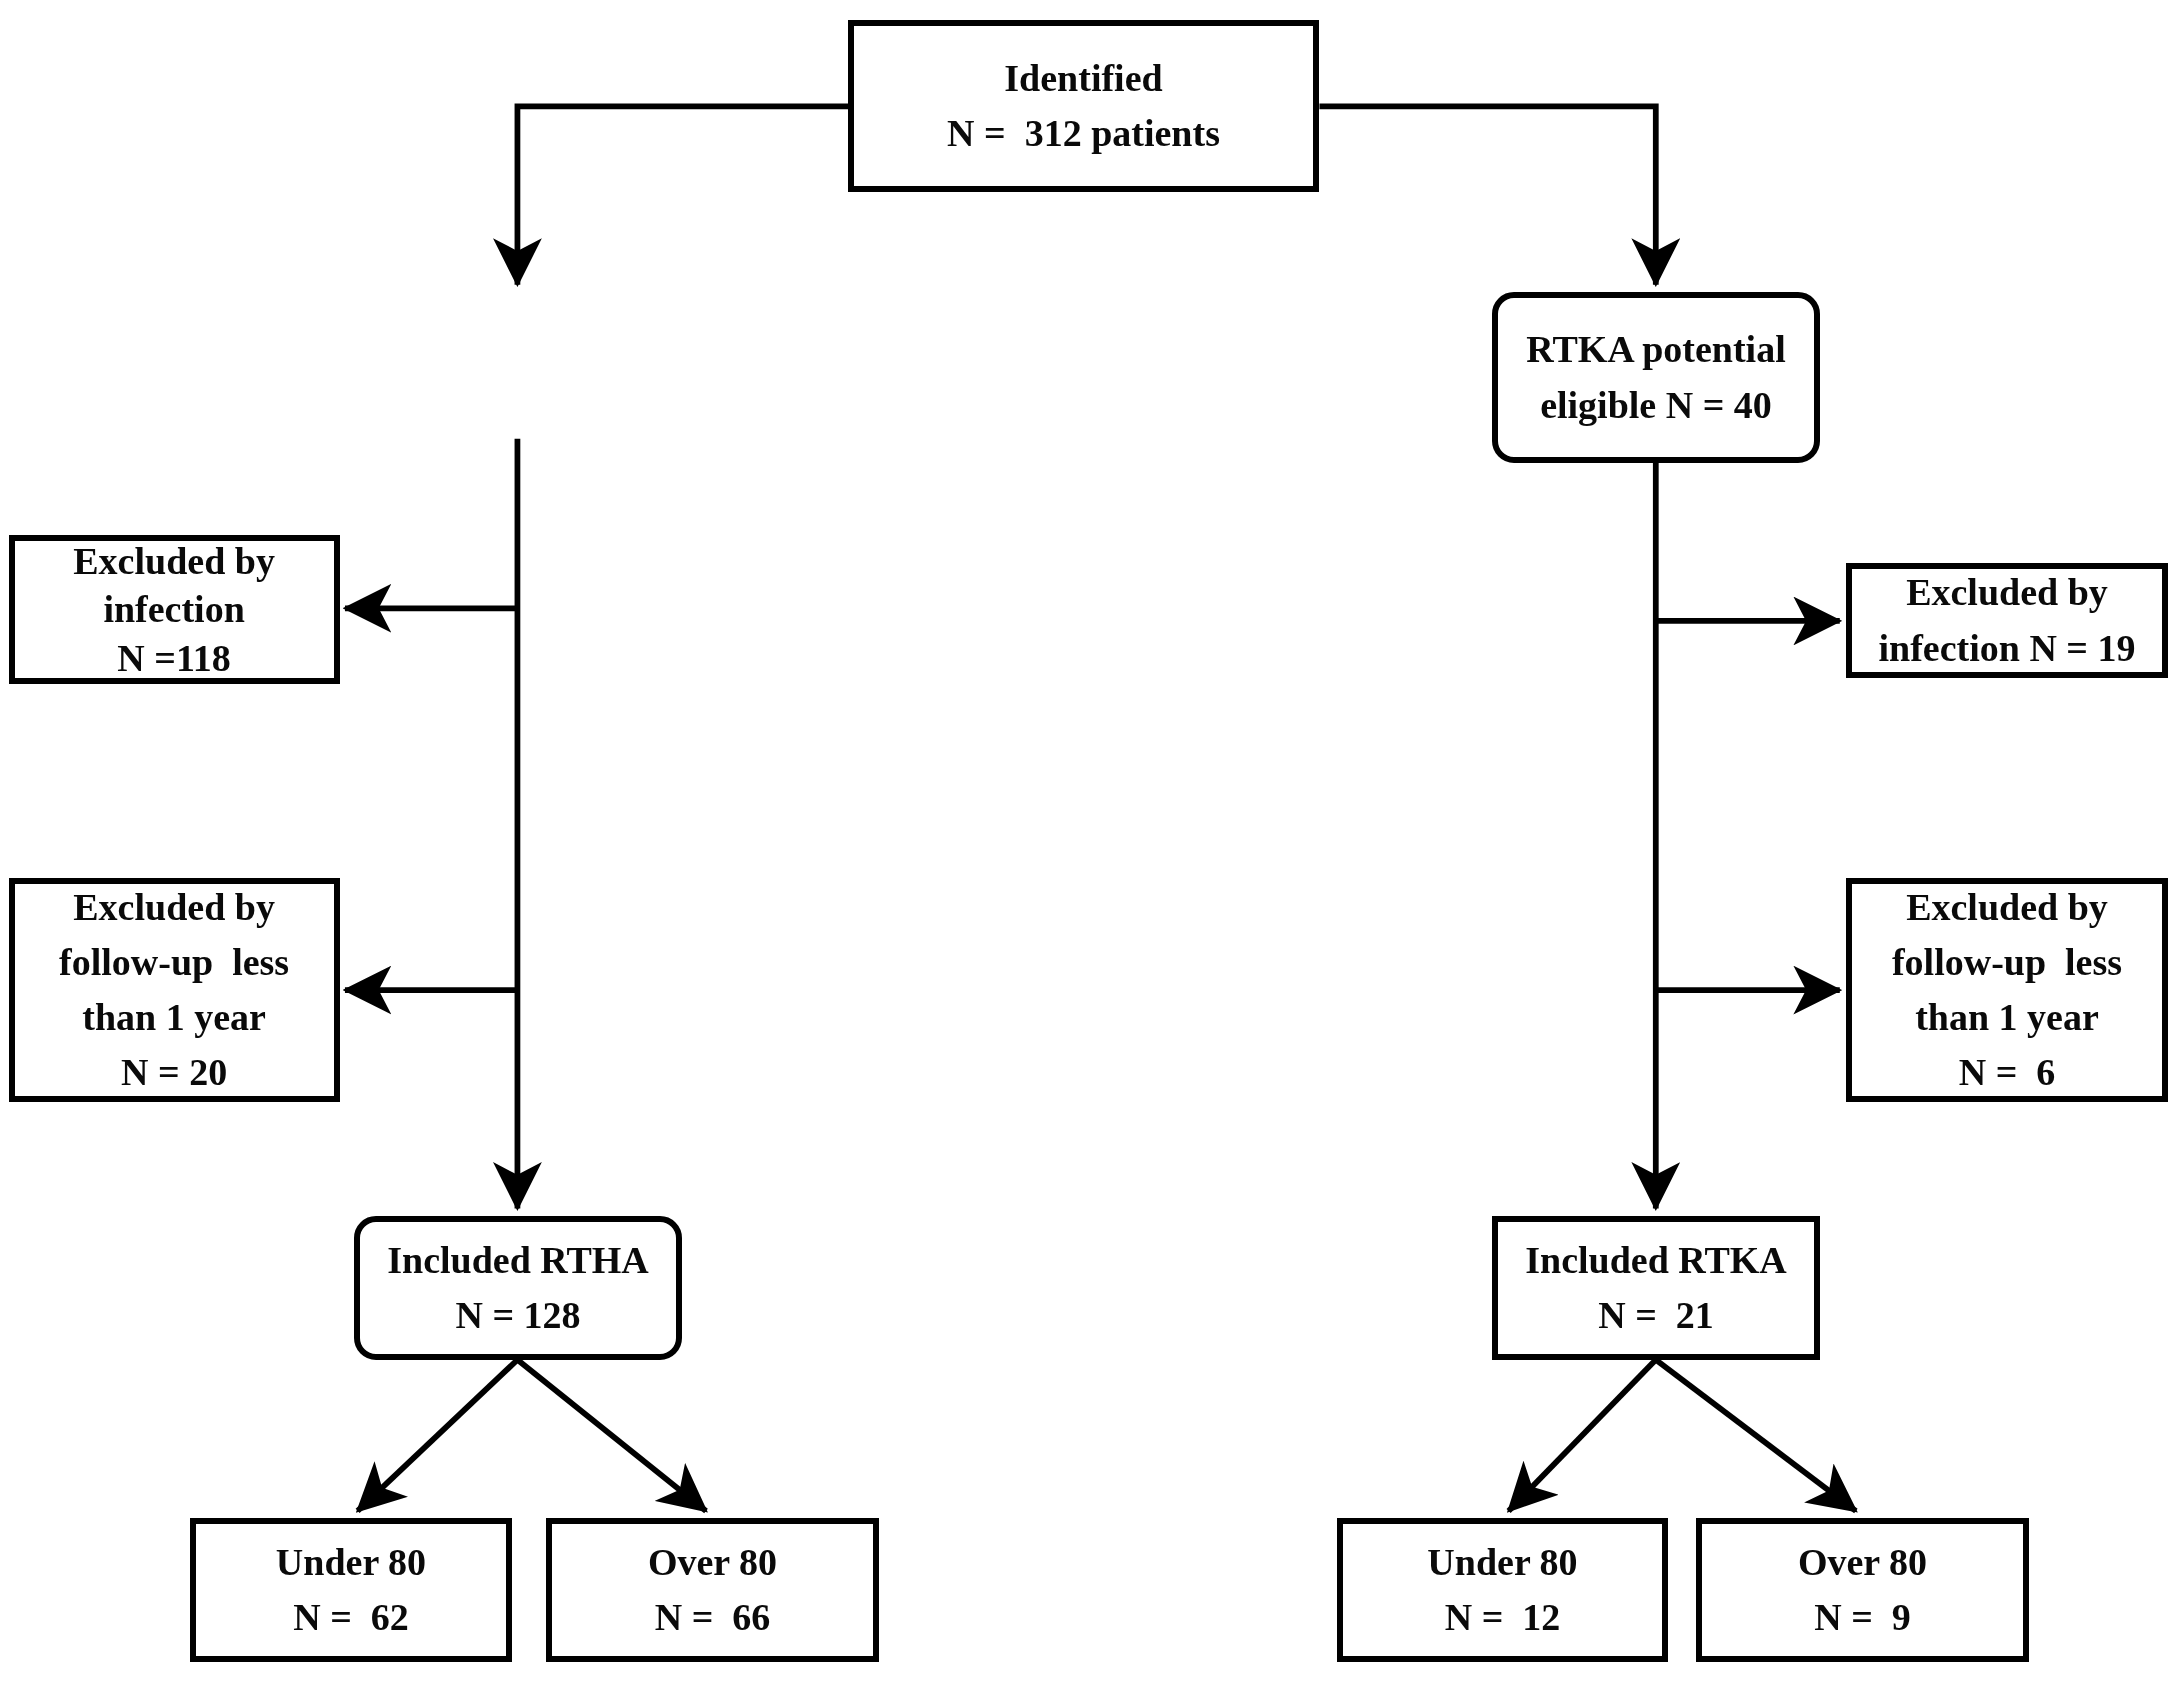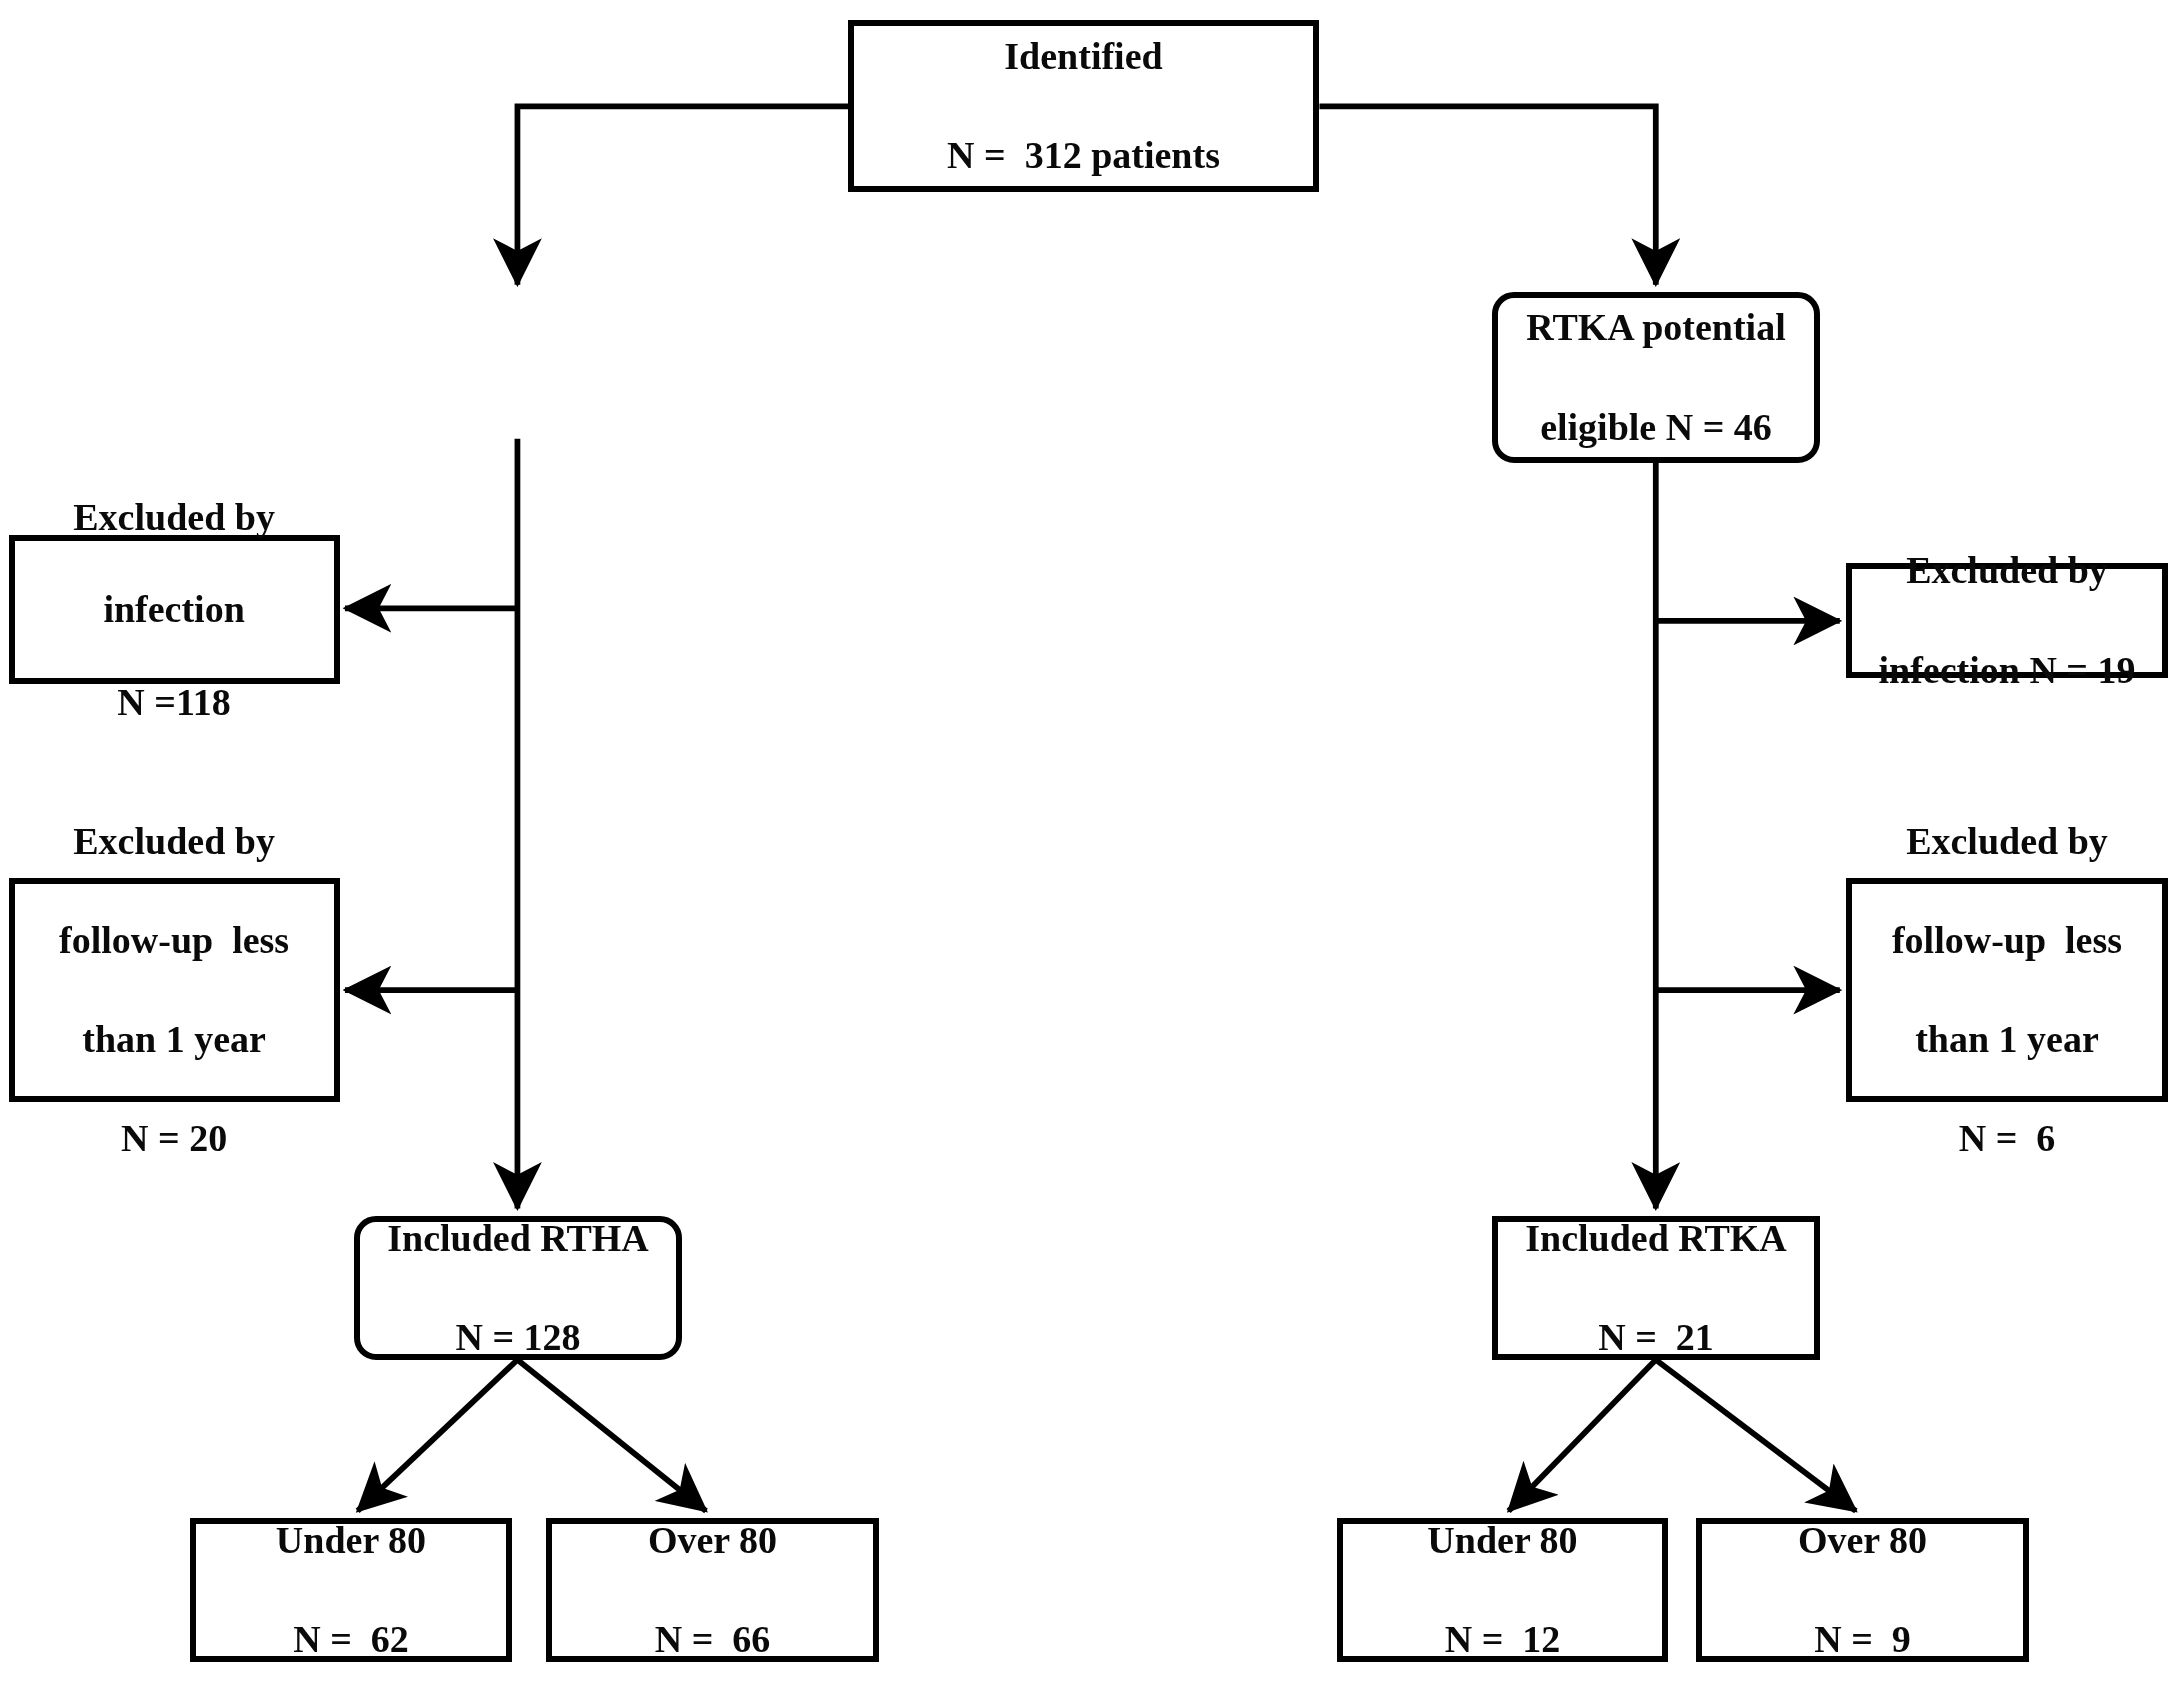--- a/index.html
+++ b/index.html
@@ -32,21 +32,20 @@
     box-sizing: border-box;
     border: 6.3px solid #000000;
     background: #ffffff;
     display: flex;
     flex-direction: column;
     align-items: center;
     justify-content: center;
     text-align: center;
     font-size: 38px;
     line-height: 1.45;
-    gap: 44px;
   }
   .box.tight { line-height: 1.28; }
   .ln {
     display: block;
     white-space: pre-wrap;
   }
 </style>
 </head>
 <body>
 
@@ -77,21 +76,21 @@
   </svg>
 
   <div class="box" style="left:848px; top:20px; width:471px; height:172px;">
     <span class="ln">Identified</span>
     <span class="ln">N =  312 patients</span>
   </div>
 
 
   <div class="box" style="left:1492px; top:292px; width:328px; height:171px;border-radius:22px;">
     <span class="ln">RTKA potential</span>
-    <span class="ln">eligible N = 46</span>
+    <span class="ln">eligible N = 40</span>
   </div>
 
   <div class="box tight" style="left:8.6px; top:535px; width:331px; height:149px;">
     <span class="ln">Excluded by</span>
     <span class="ln">infection</span>
     <span class="ln">N =118</span>
   </div>
 
   <div class="box" style="left:1846px; top:563px; width:322px; height:115px;">
     <span class="ln">Excluded by</span>

